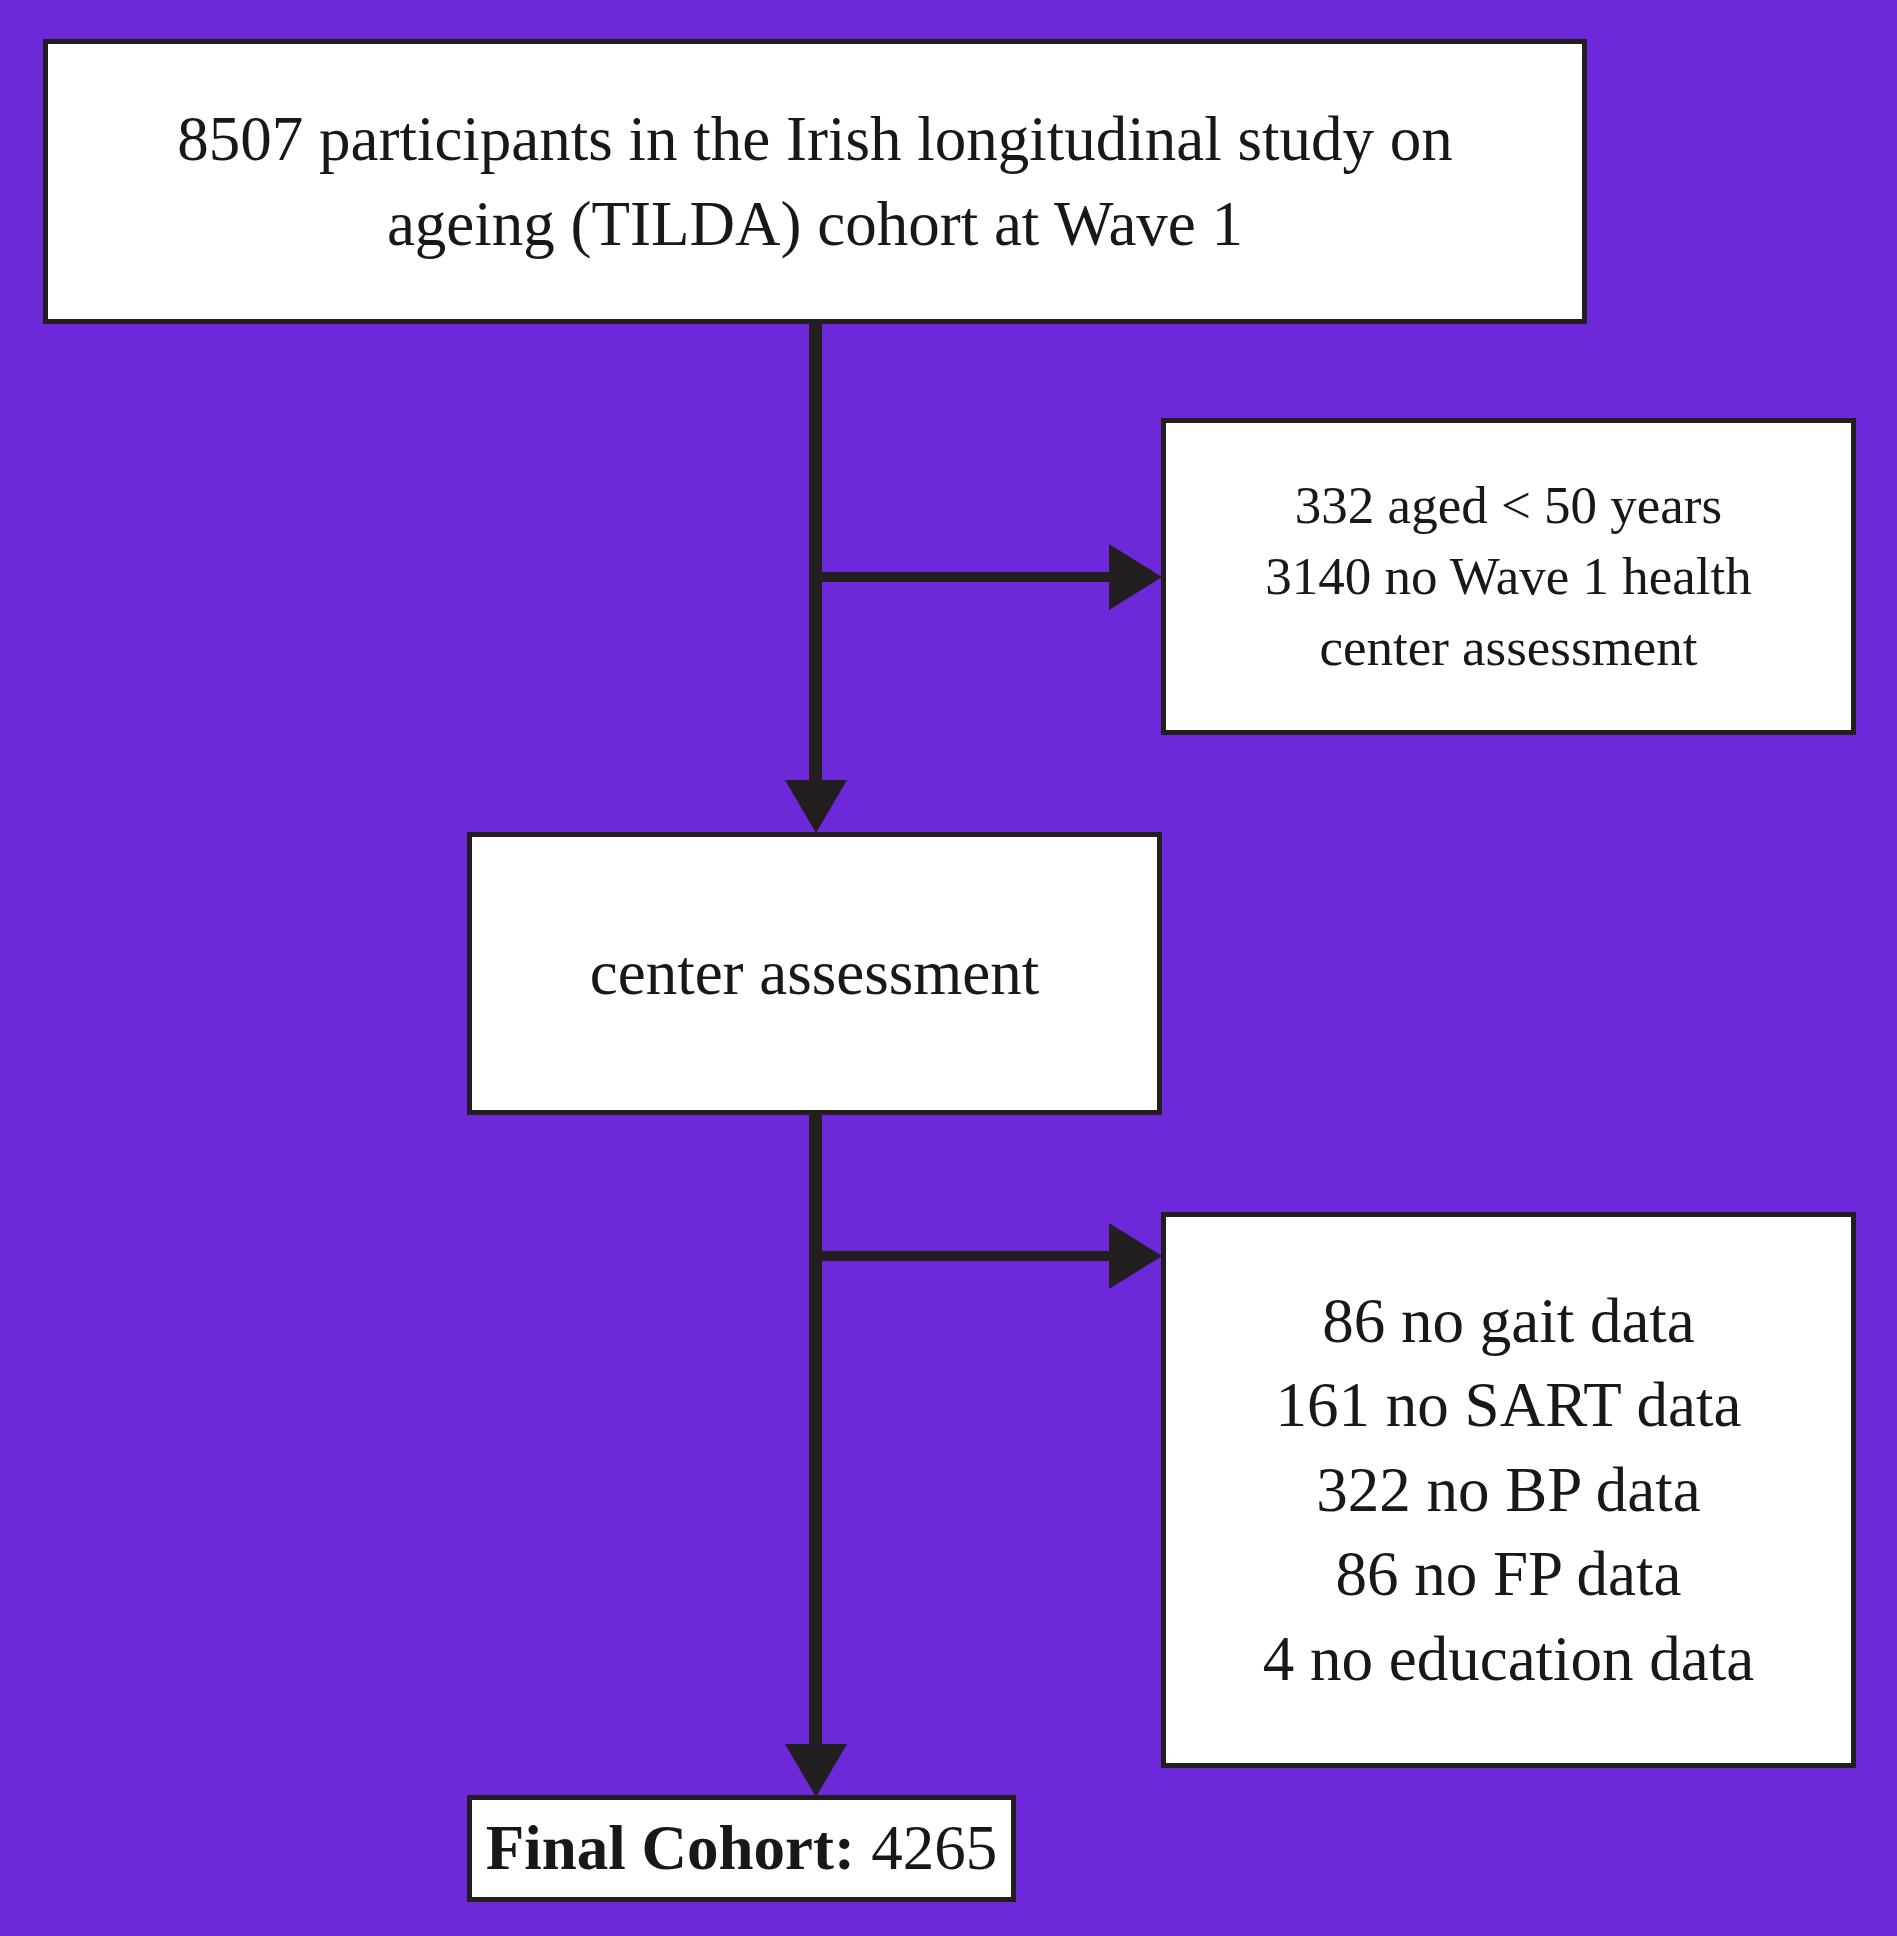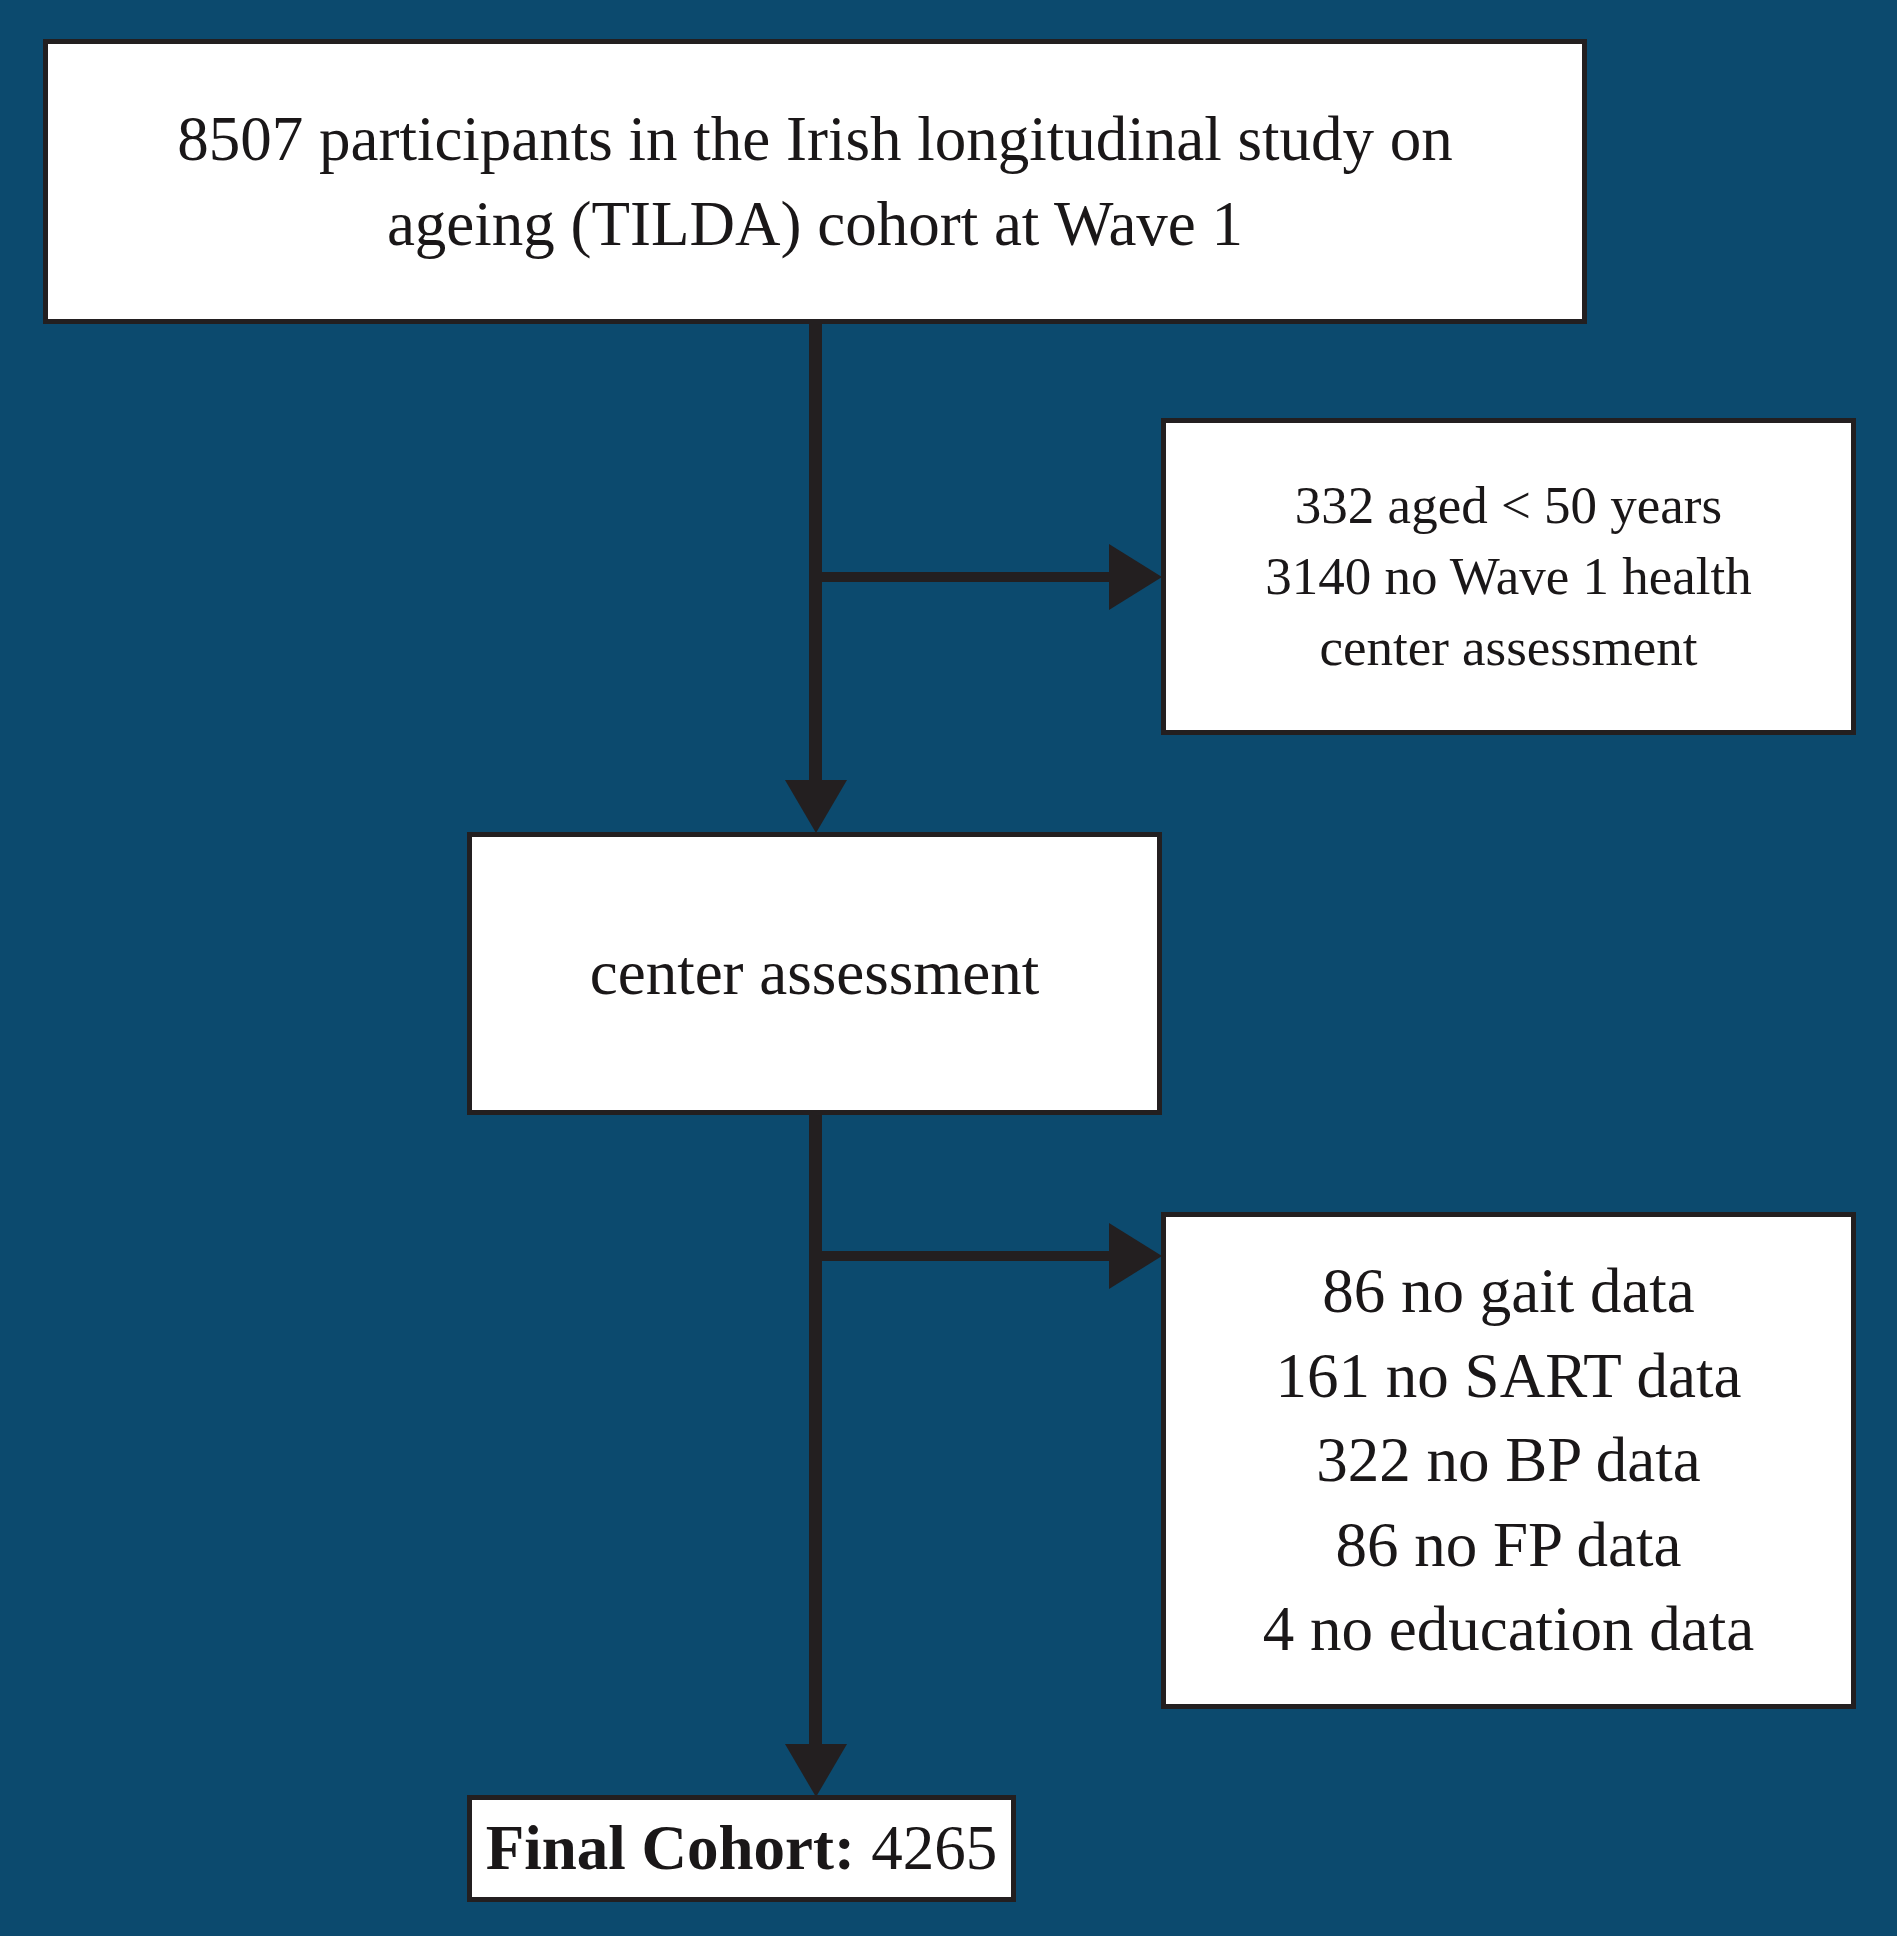--- a/index.html
+++ b/index.html
@@ -9,21 +9,21 @@
     background: #ffffff;
   }
   body {
     font-family: "Liberation Serif", "DejaVu Serif", serif;
     color: #1a1718;
   }
   #flow-root {
     position: relative;
     width: 1897px;
     height: 1936px;
-    background: #0c4a6e;
+    background: #6d28d9;
     overflow: hidden;
     text-decoration: underline;
   }
 
   
   .flow-box {
     position: absolute;
     box-sizing: border-box;
     border: 5.8px solid #231f20;
     background: #ffffff;
@@ -59,21 +59,21 @@
     left: 467px;
     top: 832px;
     width: 695px;
     height: 283px;
     font-size: 63px;
   }
   #box-exclusion-2 {
     left: 1161px;
     top: 1212px;
     width: 695px;
-    height: 497px;
+    height: 556px;
     font-size: 63px;
   }
   #box-final-cohort {
     left: 467px;
     top: 1795px;
     width: 549px;
     height: 107px;
     font-size: 63px;
   }
   #box-final-cohort .line {

